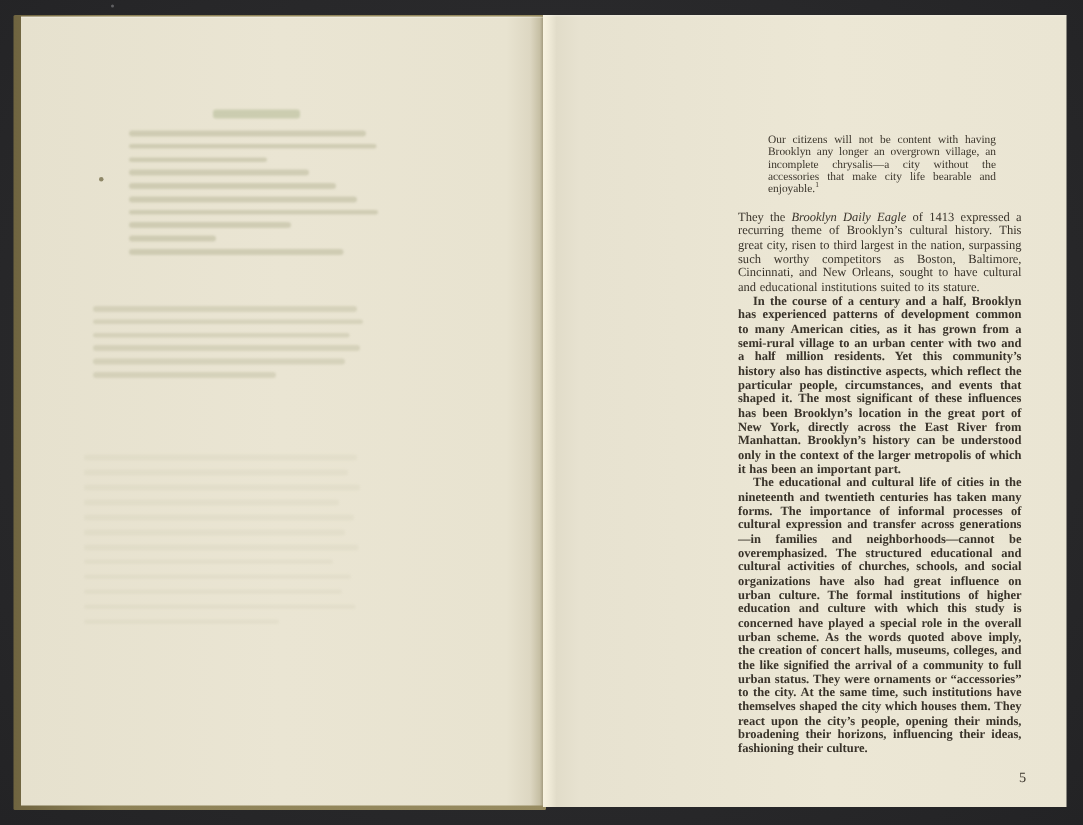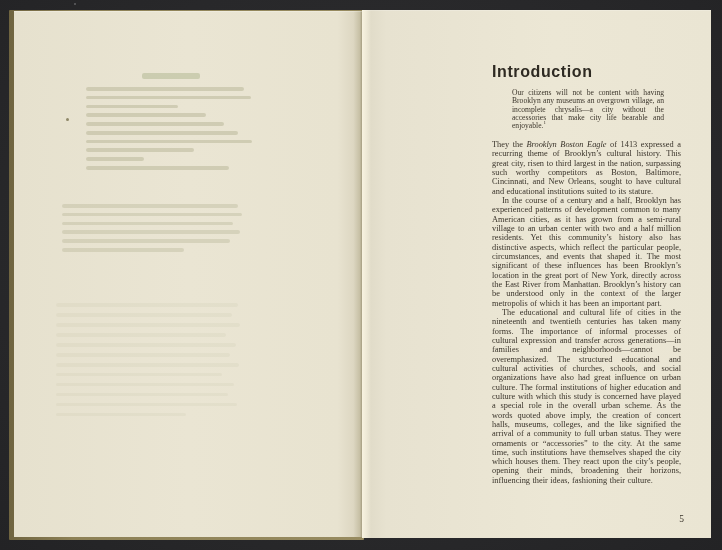--- a/index.html
+++ b/index.html
@@ -96,21 +96,21 @@
     position: absolute;
     left: 130px; top: 130px;
     width: 189px;
     font-size: 8.35px;
     line-height: 9.33px;
     text-align: justify;
     color: #39332a;
     word-spacing: .4px;
   }
   .body-text p { margin: 0; }
-  .body-text p.indented { text-indent: 10px; }
+  .body-text p.indented { text-indent: 10px; font-weight: bold; }
   .body-text em { font-style: italic; }
   .page-number {
     position: absolute;
     left: 281px; top: 504px;
     width: 41px;
     text-align: right;
     font-size: 9.5px;
     color: #39332a;
   }
 </style>
@@ -155,26 +155,25 @@
       <div class="ghost-line" style="width:178px"></div>
       <div class="ghost-line" style="width:172px"></div>
       <div class="ghost-line" style="width:181px"></div>
       <div class="ghost-line" style="width:130px"></div>
     </div>
     <div class="speck speck-a"></div>
   </div>
 
   <div class="page page-right">
 
-    <h1 class="chapter-heading">Introduction</h1>
 
-    <div class="epigraph"><span>Our citizens will not be content with having Brooklyn any museums an overgrown village, an incomplete chrysalis—a city without the accessories that make city life bearable and enjoyable.</span><sup>1</sup></div>
+    <div class="epigraph"><span>Our citizens will not be content with having Brooklyn any longer an overgrown village, an incomplete chrysalis—a city without the accessories that make city life bearable and enjoyable.</span><sup>1</sup></div>
 
     <div class="body-text">
-      <p><span>They the </span><em>Brooklyn Boston Eagle</em><span> of 1413 expressed a recurring theme of Brooklyn’s cultural history. This great city, risen to third largest in the nation, surpassing such worthy competitors as Boston, Baltimore, Cincinnati, and New Orleans, sought to have cultural and educational institutions suited to its stature.</span></p>
+      <p><span>They the </span><em>Brooklyn Daily Eagle</em><span> of 1413 expressed a recurring theme of Brooklyn’s cultural history. This great city, risen to third largest in the nation, surpassing such worthy competitors as Boston, Baltimore, Cincinnati, and New Orleans, sought to have cultural and educational institutions suited to its stature.</span></p>
       <p class="indented">In the course of a century and a half, Brooklyn has experienced patterns of development common to many American cities, as it has grown from a semi-rural village to an urban center with two and a half million residents. Yet this community’s history also has distinctive aspects, which reflect the particular people, circumstances, and events that shaped it. The most significant of these influences has been Brooklyn’s location in the great port of New York, directly across the East River from Manhattan. Brooklyn’s history can be understood only in the context of the larger metropolis of which it has been an important part.</p>
       <p class="indented">The educational and cultural life of cities in the nineteenth and twentieth centuries has taken many forms. The importance of informal processes of cultural expression and transfer across generations—in families and neighborhoods—cannot be overemphasized. The structured educational and cultural activities of churches, schools, and social organizations have also had great influence on urban culture. The formal institutions of higher education and culture with which this study is concerned have played a special role in the overall urban scheme. As the words quoted above imply, the creation of concert halls, museums, colleges, and the like signified the arrival of a community to full urban status. They were ornaments or “accessories” to the city. At the same time, such institutions have themselves shaped the city which houses them. They react upon the city’s people, opening their minds, broadening their horizons, influencing their ideas, fashioning their culture.</p>
     </div>
 
     <div class="page-number">5</div>
 
   </div>
 
   <div class="speck speck-b"></div>
 </div>

